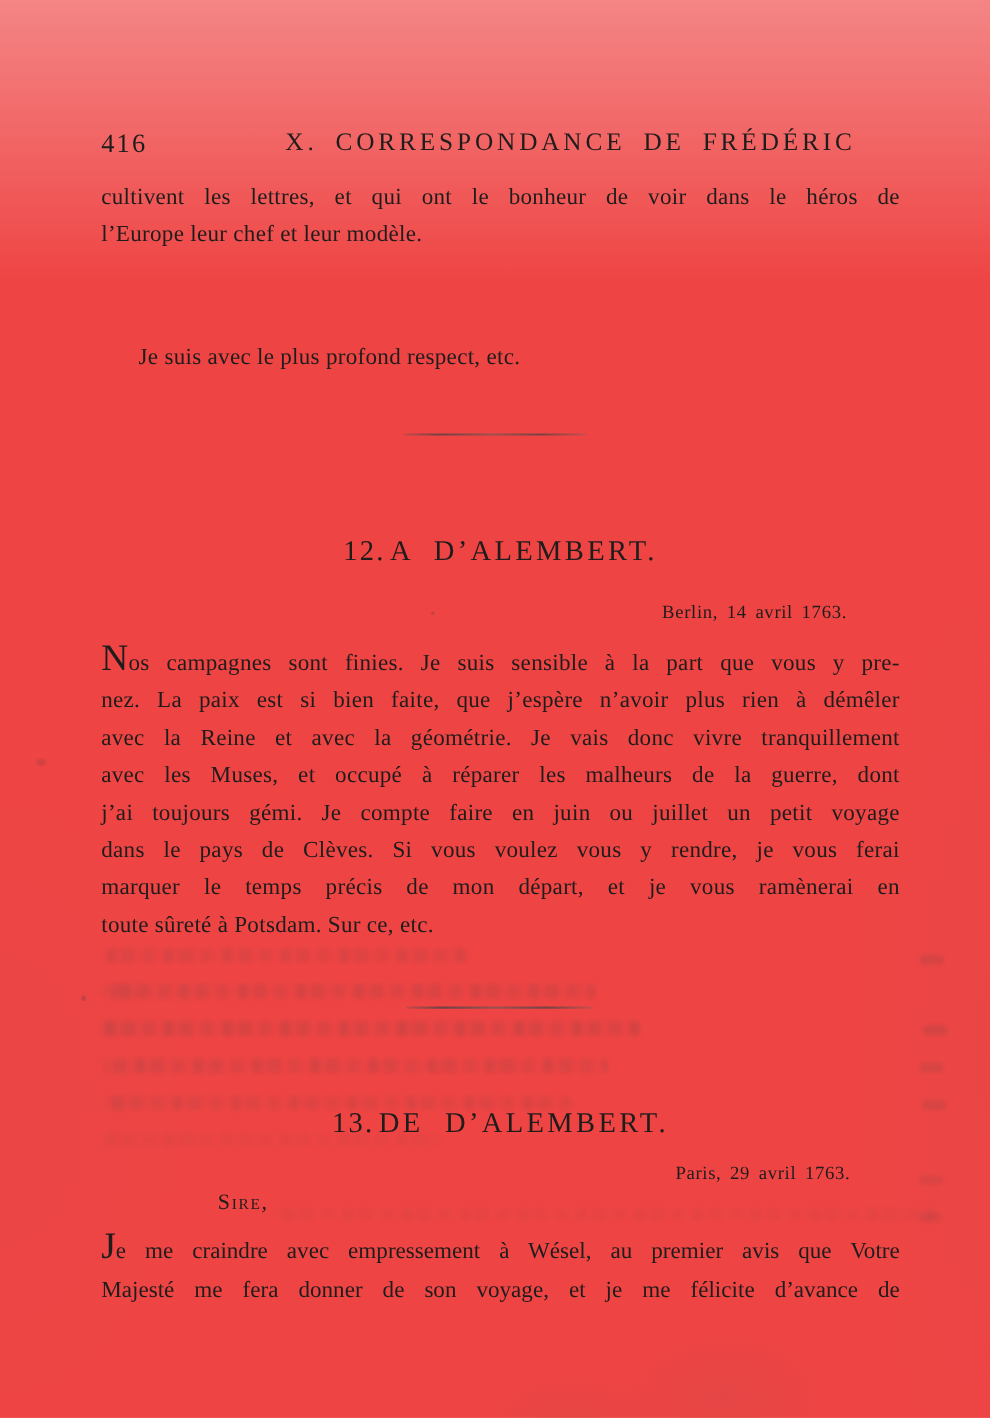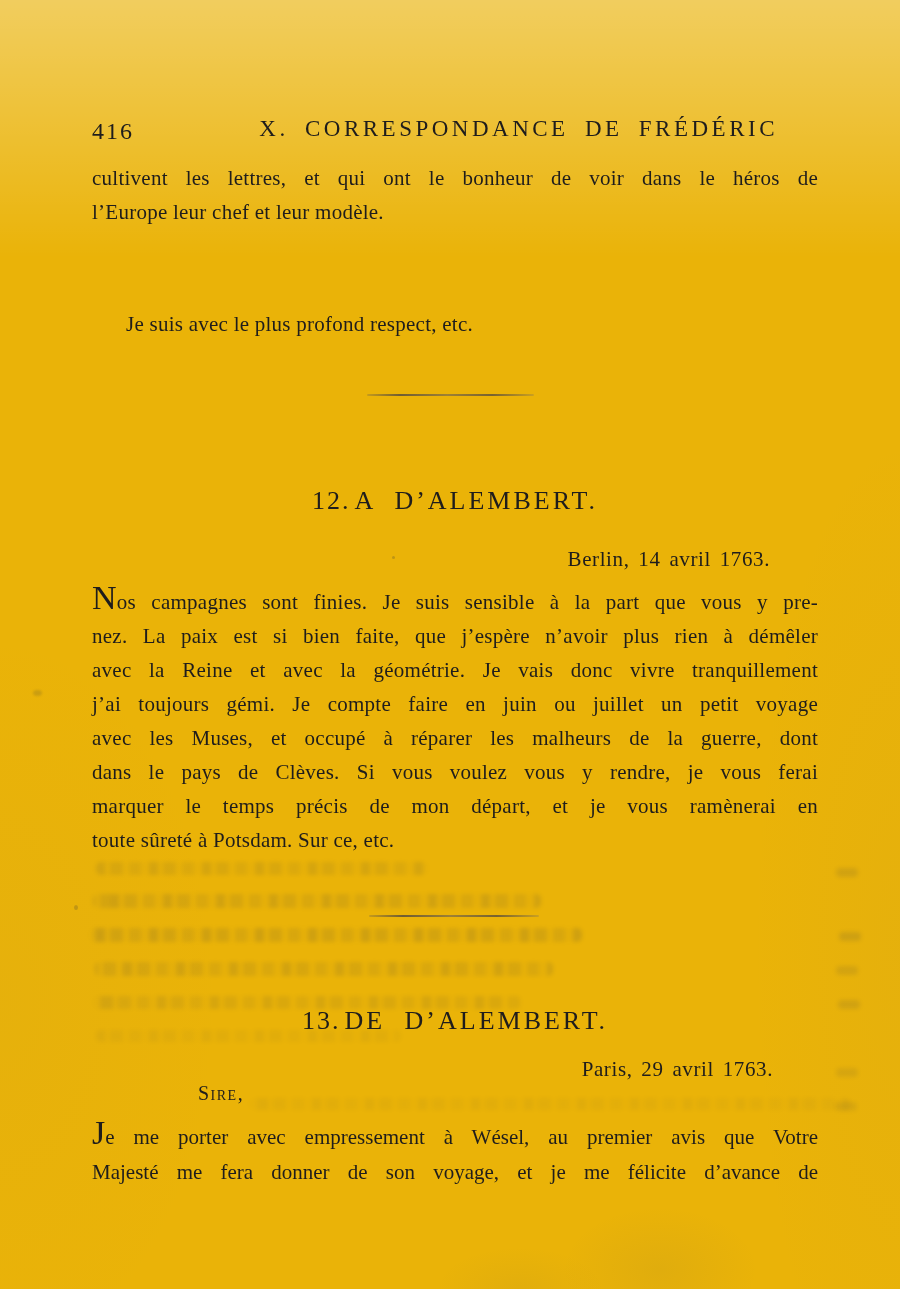--- a/index.html
+++ b/index.html
@@ -5,21 +5,21 @@
   html, body {
     margin: 0;
     padding: 0;
     background: #e8e8e6;
   }
   .page {
     position: relative;
     width: 900px;
     height: 1289px;
     margin: 0 auto;
-    background: #eab308;
+    background: #ef4444;
     overflow: hidden;
     font-family: "Liberation Serif", "DejaVu Serif", serif;
     color: #1f1d1c;
   }
   
   .page::before {
     content: "";
     position: absolute;
     inset: 0;
     pointer-events: none;
@@ -114,21 +114,21 @@
     letter-spacing: 2px;
   }
   .letter-heading .ttl {
     font-size: 26px;
     letter-spacing: 3px;
     word-spacing: 10px;
   }
 
   .dateline {
     position: absolute;
-    font-size: 21px;
+    font-size: 17px;
     letter-spacing: 0.6px;
     word-spacing: 3px;
     white-space: nowrap;
   }
   .date-1 { top: 547px; right: 130px; }
   .date-2 { top: 1057px; right: 127px; }
 
   .letter12-body {
     position: absolute;
     top: 585px;
@@ -221,22 +221,22 @@
   <div class="letter-heading heading-12">
     <span class="num">12.</span>
     <span class="ttl">A  D’ALEMBERT.</span>
   </div>
   <div class="dateline date-1">Berlin, 14 avril 1763.</div>
 
   <div class="letter12-body">
     <div class="textline lead-initial">Nos campagnes sont finies.  Je suis sensible à la part que vous y pre-</div>
     <div class="textline">nez.  La paix est si bien faite, que j’espère n’avoir plus rien à démêler</div>
     <div class="textline">avec la Reine et avec la géométrie.  Je vais donc vivre tranquillement</div>
+    <div class="textline">avec les Muses, et occupé à réparer les malheurs de la guerre, dont</div>
     <div class="textline">j’ai toujours gémi.  Je compte faire en juin ou juillet un petit voyage</div>
-    <div class="textline">avec les Muses, et occupé à réparer les malheurs de la guerre, dont</div>
     <div class="textline">dans le pays de Clèves.  Si vous voulez vous y rendre, je vous ferai</div>
     <div class="textline">marquer le temps précis de mon départ, et je vous ramènerai en</div>
     <div class="textline short">toute sûreté à Potsdam.  Sur ce, etc.</div>
   </div>
 
   <div class="ghost g1"></div>
   <div class="ghost g2"></div>
   <div class="ghost g3"></div>
   <div class="ghost g4"></div>
   <div class="ghost g5"></div>
@@ -255,17 +255,17 @@
   <div class="rule rule-2"></div>
 
   <div class="letter-heading heading-13">
     <span class="num">13.</span>
     <span class="ttl">DE  D’ALEMBERT.</span>
   </div>
   <div class="dateline date-2">Paris, 29 avril 1763.</div>
   <div class="salutation">Sire,</div>
 
   <div class="letter13-body">
-    <div class="textline lead-initial">Je me porter avec empressement à Wésel, au premier avis que Votre</div>
+    <div class="textline lead-initial">Je me craindre avec empressement à Wésel, au premier avis que Votre</div>
     <div class="textline">Majesté me fera donner de son voyage, et je me félicite d’avance de</div>
   </div>
 
 </div>
 
 </body></html>

